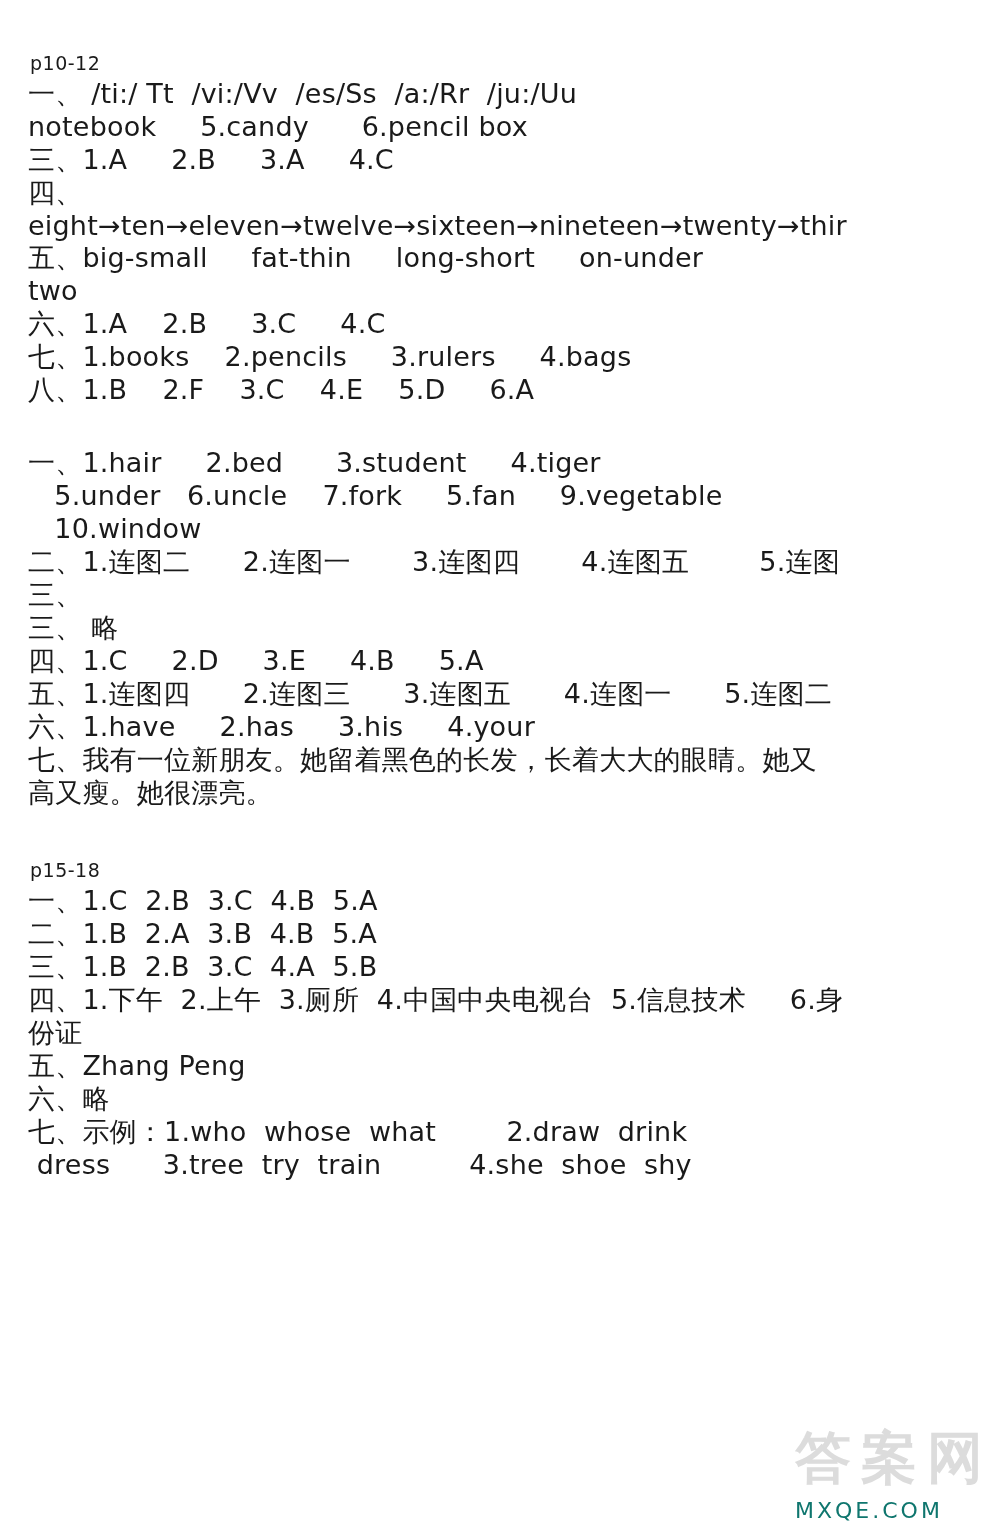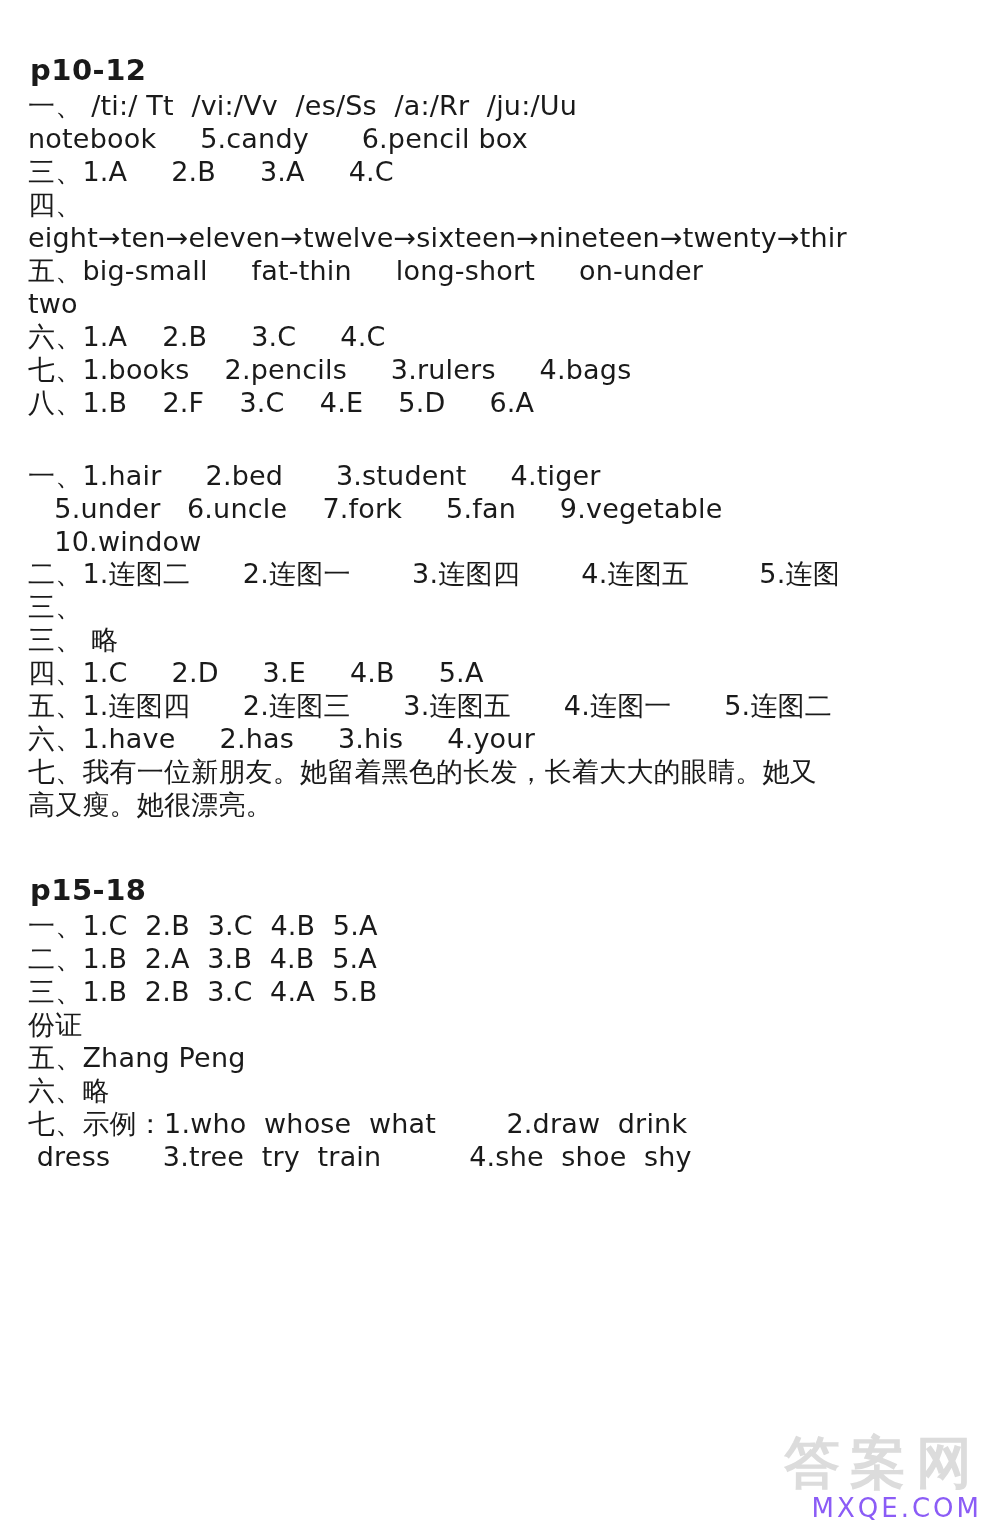--- a/index.html
+++ b/index.html
@@ -20,55 +20,55 @@
     left: 0; top: 0;
     width: 1000px;
     height: 1537px;
     box-sizing: border-box;
     padding: 52px 28px 0 28px;
   }
   .section {
     margin-bottom: 10px;
   }
   .sec-title {
-    font-weight: bold;
-    font-size: 29px;
+    font-weight: normal;
+    font-size: 19px;
     letter-spacing: 0.5px;
     margin: 0 0 2px 2px;
     line-height: 1.25;
   }
   .line {
     font-size: 27px;
     line-height: 1.22;
     white-space: pre;
     margin: 0;
     letter-spacing: 0.2px;
   }
   .gap-md { height: 30px; }
   .gap-lg { height: 40px; }
   .watermark {
     position: absolute;
-    right: 18px;
+    right: 7px;
     bottom: 14px;
-    text-align: right;
+    text-align: left;
     color: #d8d8d8;
     user-select: none;
   }
   .watermark .wm-big {
     font-size: 56px;
     letter-spacing: 10px;
     font-weight: bold;
     line-height: 1;
     color: #dcdcdc;
   }
   .watermark .wm-small {
-    font-size: 26px;
+    font-size: 22px;
     letter-spacing: 3px;
-    margin-top: 2px;
-    color: #8b5cf6;
+    margin-top: 12px;
+    color: #0f766e;
   }
 </style>
 </head>
 <body>
 
 <div class="page">
 
   <div class="section">
     <div class="sec-title">p10-12</div>
     <div class="line">一、 /ti:/ Tt  /vi:/Vv  /es/Ss  /a:/Rr  /ju:/Uu</div>
@@ -99,20 +99,21 @@
     <div class="line">高又瘦。她很漂亮。</div>
   </div>
 
   <div class="gap-lg"></div>
 
   <div class="section">
     <div class="sec-title">p15-18</div>
     <div class="line">一、1.C  2.B  3.C  4.B  5.A</div>
     <div class="line">二、1.B  2.A  3.B  4.B  5.A</div>
     <div class="line">三、1.B  2.B  3.C  4.A  5.B</div>
+    <div class="line">四、1.下午  2.上午  3.厕所  4.中国中央电视台  5.信息技术     6.身</div>
     <div class="line">份证</div>
     <div class="line">五、Zhang Peng</div>
     <div class="line">六、略</div>
     <div class="line">七、示例：1.who  whose  what        2.draw  drink</div>
     <div class="line"> dress      3.tree  try  train          4.she  shoe  shy</div>
   </div>
 
   <div class="watermark">
     <div class="wm-big">答案网</div>
     <div class="wm-small">MXQE.COM</div>

